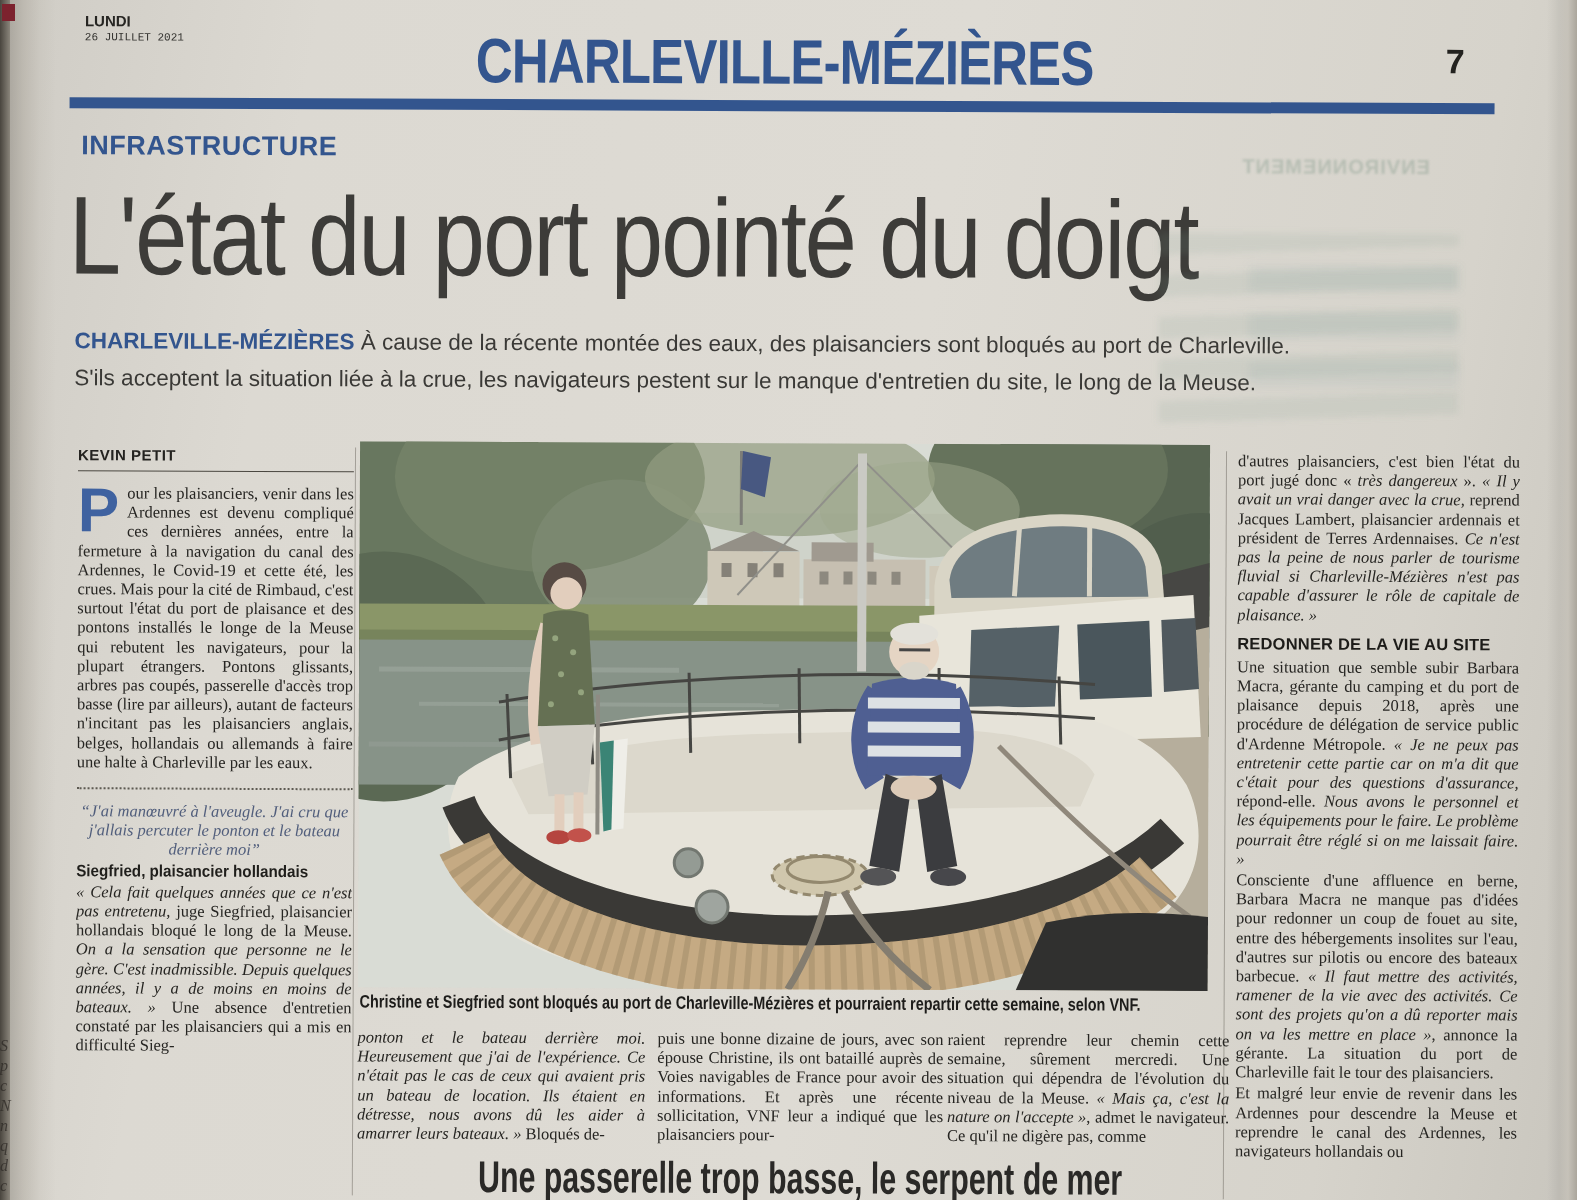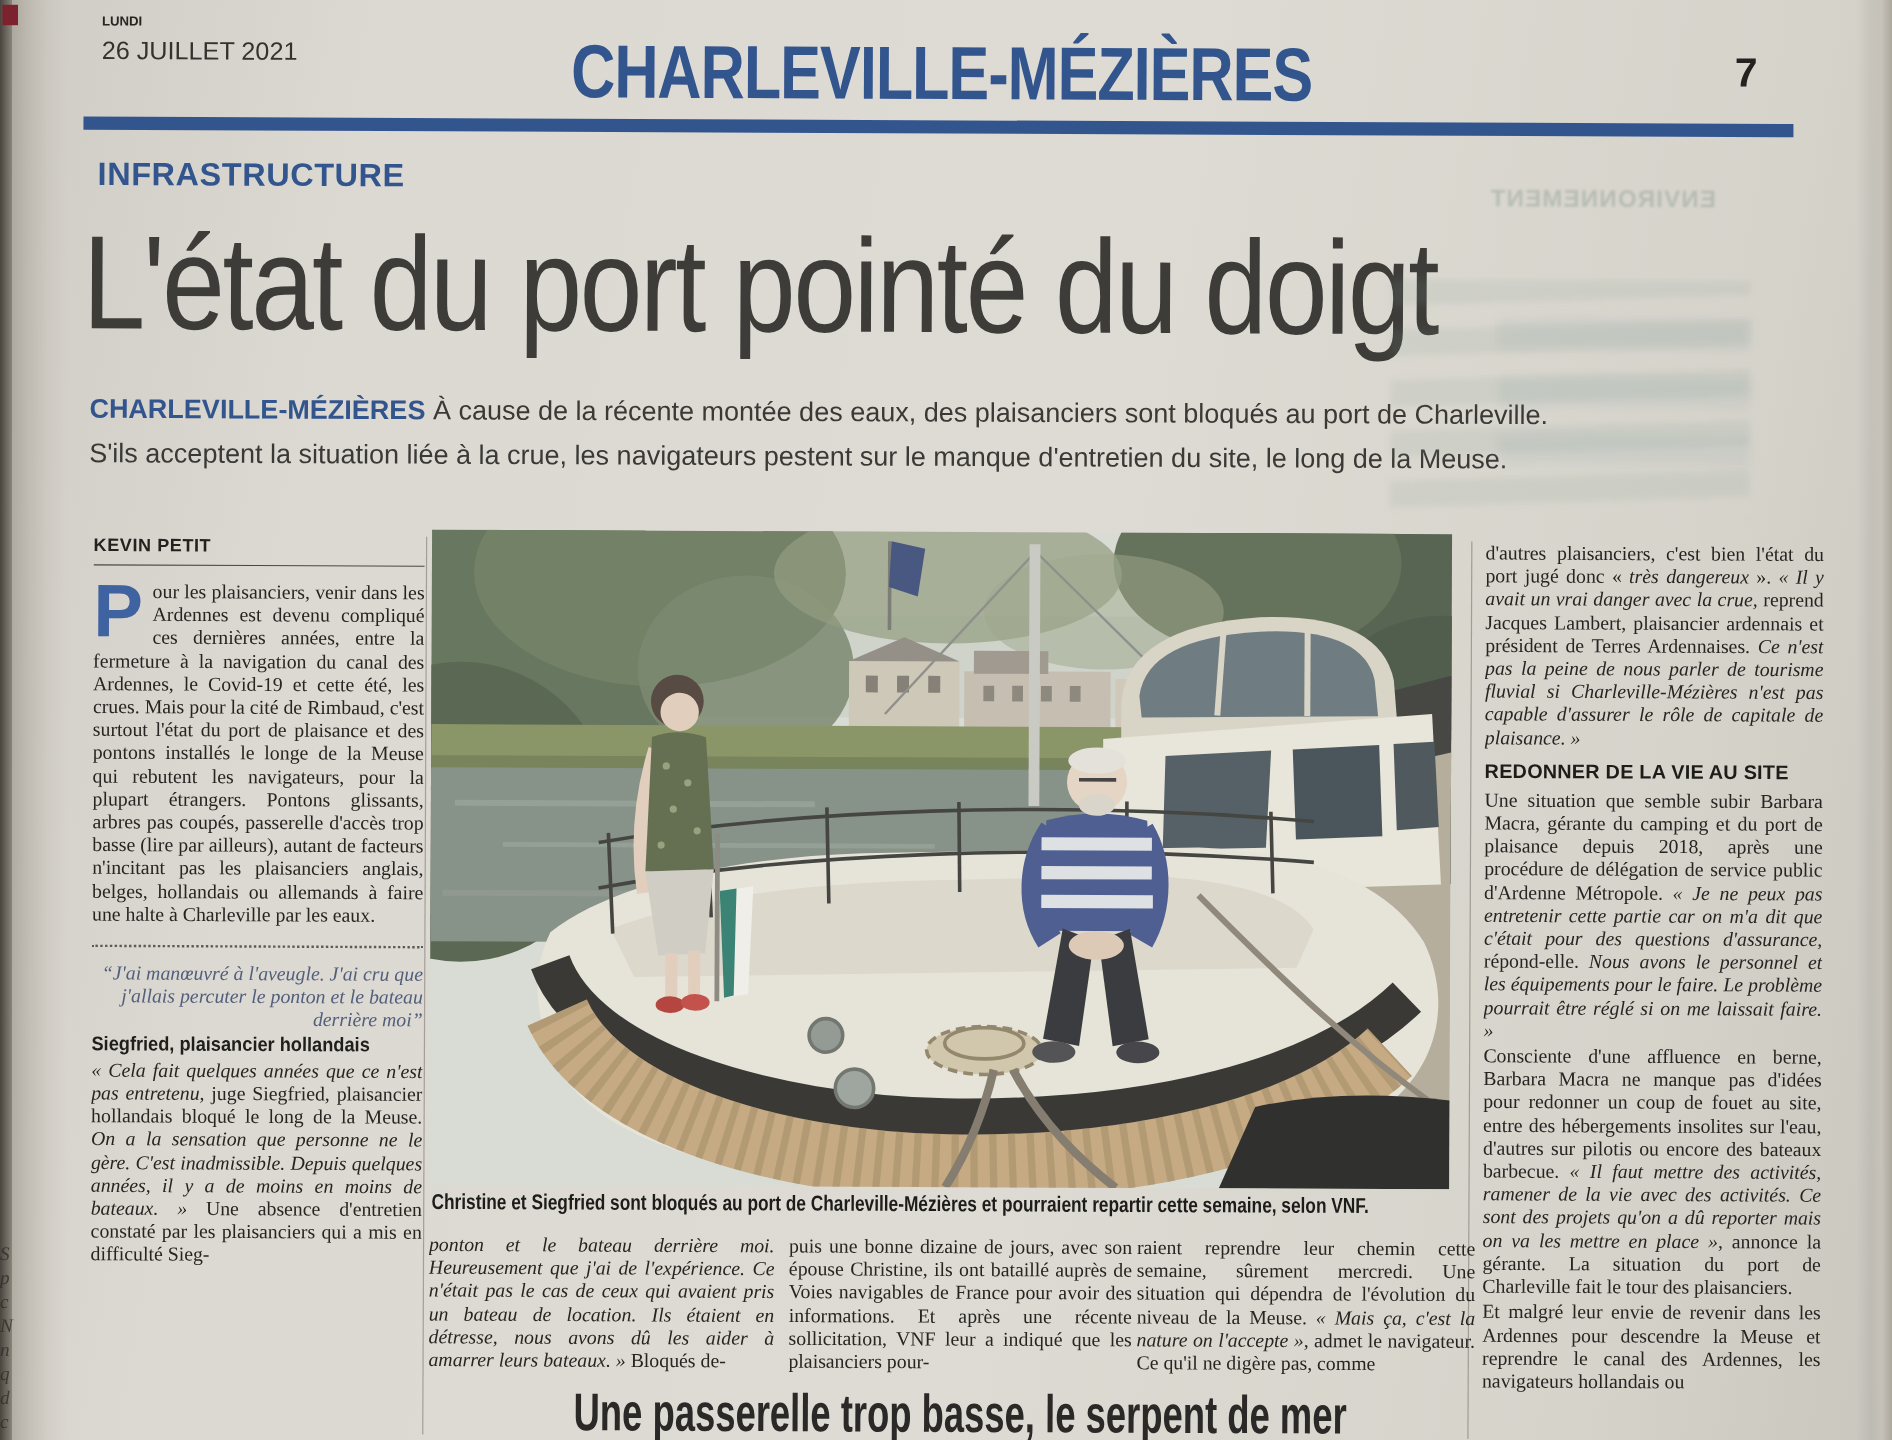--- a/index.html
+++ b/index.html
@@ -9,22 +9,22 @@
   .inner{position:absolute;inset:0;transform:rotate(0.25deg);transform-origin:40px 0;}
   .abs{position:absolute;}
   
   .edge-left{left:0;top:0;width:10px;height:100%;background:linear-gradient(90deg,#49453e,#8a857b);}
   .fold{left:10px;top:0;width:46px;height:100%;
         background:linear-gradient(90deg,#77726866 0,#a39d9266 14px,#b5b0a633 30px,transparent 46px);}
   .edge-right{right:0;top:0;width:30px;height:100%;
         background:linear-gradient(270deg,#aba69c 0,#c6c2b9 9px,#00000010 18px,transparent 30px);}
   .red-mark{left:2px;top:4px;width:13px;height:17px;background:#7c222e;}
   
-  .day{left:85px;top:12px;font-family:"Liberation Sans",sans-serif;font-weight:bold;font-size:11px;color:#262522;}
-  .date{left:85px;top:31px;font-family:Liberation Sans, sans-serif;font-size:21px;color:#33322f;}
+  .day{left:85px;top:12px;font-family:"Liberation Sans",sans-serif;font-weight:bold;font-size:15px;color:#262522;}
+  .date{left:85px;top:31px;font-family:Liberation Mono, monospace;font-size:11px;color:#33322f;}
   .section-title{left:430px;top:22px;width:710px;text-align:center;
         font-family:"Liberation Sans",sans-serif;font-weight:bold;font-size:58px;letter-spacing:-1px;
         color:#33558e;transform:scale(0.88,1.08);transform-origin:center top;white-space:nowrap;}
   .pagenum{left:1446px;top:36px;font-family:"Liberation Sans",sans-serif;font-weight:bold;font-size:34px;color:#23221f;}
   .rule-blue{left:70px;top:97px;width:1425px;height:11px;background:#33558e;}
   .kicker{left:82px;top:130px;font-family:"Liberation Sans",sans-serif;font-weight:bold;font-size:27px;color:#33558e;letter-spacing:0.5px;}
   .headline{left:70px;top:172px;width:1420px;font-family:"Liberation Sans",sans-serif;font-weight:400;
         font-size:94px;letter-spacing:-2px;color:#3d3c39;white-space:nowrap;
         transform:scale(1,1.18);transform-origin:left top;}
   .standfirst{left:76px;top:322px;width:1330px;font-family:"Liberation Sans",sans-serif;
@@ -33,21 +33,21 @@
   
   .col{position:absolute;overflow:hidden;text-align:justify;color:#262522;}
   .col p{margin:0 0 2px 0;font-size:16.5px;line-height:19.2px;}
   .it{font-style:italic;}
   .rm{font-style:normal;}
   .byline{font-family:"Liberation Sans",sans-serif;font-weight:bold;font-size:15px;color:#23221f;letter-spacing:0.5px;}
   .byline-rule{width:100%;height:0;border-top:1.5px solid #4a4740;margin:7px 0 12px 0;}
   .dropcap{float:left;font-family:"Liberation Sans",sans-serif;font-weight:bold;color:#3f62a0;
         font-size:62px;line-height:50px;padding:2px 8px 0 0;}
   .dotted{border-top:2.5px dotted #5d5a52;margin:16px 0 12px 0;width:100%;}
-  .pq{font-style:italic;font-size:27px;line-height:36px;color:#515e7c;text-align:right;margin:0 0 8px 0;}
+  .pq{font-style:italic;font-size:27px;line-height:36px;color:#515e7c;text-align:center;margin:0 0 8px 0;}
   .pq-attr{font-family:"Liberation Sans",sans-serif;font-weight:bold;font-size:17.5px;color:#1f1e1b;
         text-align:left;margin:0 0 10px 0;transform:scale(0.92,1);transform-origin:left top;white-space:nowrap;}
   .subhead2{font-family:"Liberation Sans",sans-serif;font-weight:bold;font-size:16.5px;color:#1d1c19;
         margin:10px 0 4px 0;text-align:left;letter-spacing:0.2px;}
   .caption{left:364px;top:990px;width:990px;font-family:"Liberation Sans",sans-serif;font-weight:bold;
         font-size:18px;color:#1d1c1a;transform:scale(0.80,1);transform-origin:left top;white-space:nowrap;}
   .bottom-head{left:370px;top:1150px;width:840px;text-align:center;font-family:"Liberation Sans",sans-serif;
         font-weight:bold;font-size:41px;color:#2a2927;}
   .bottom-head>span{display:inline-block;transform:scale(0.74,1.08);transform-origin:center top;white-space:nowrap;}
   .vline{width:1px;background:rgba(70,66,58,0.38);}

